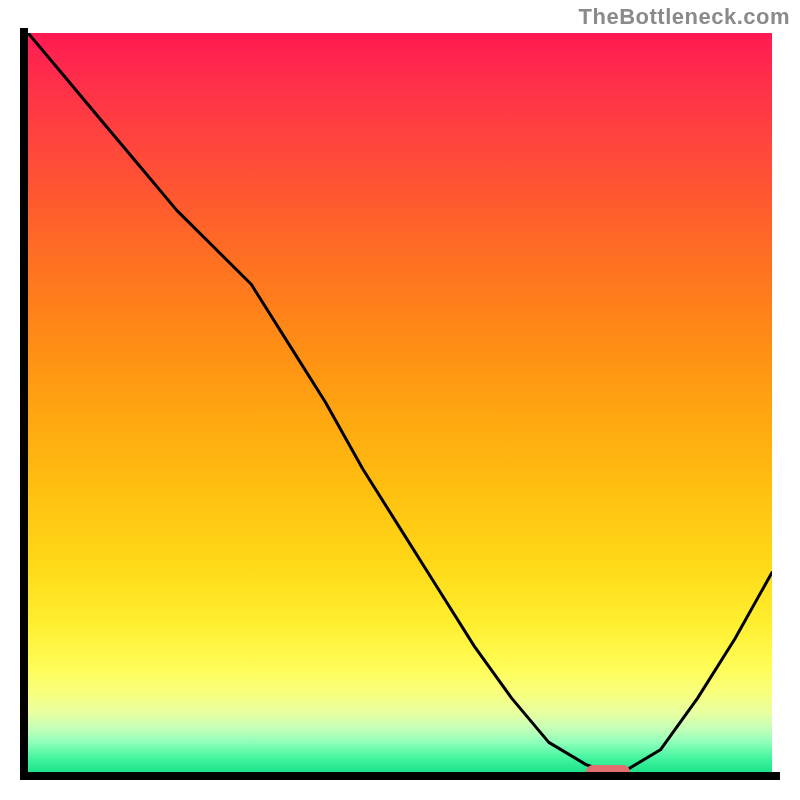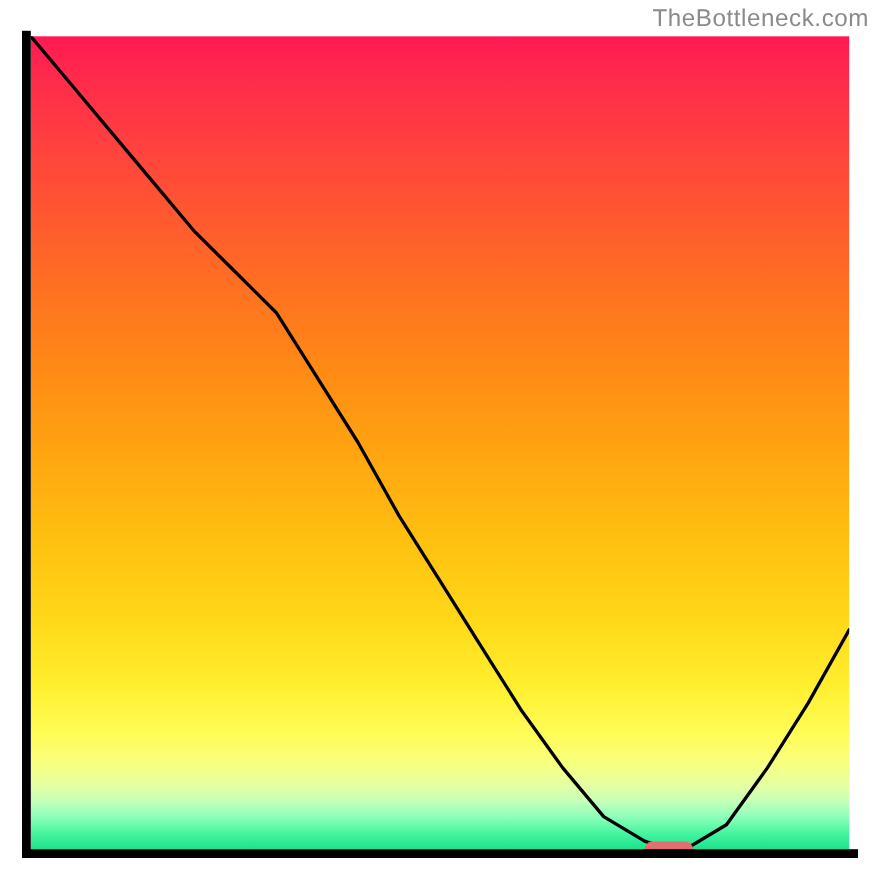--- a/index.html
+++ b/index.html
@@ -14,21 +14,21 @@
   .stage {
     position: relative;
     width: 800px;
     height: 800px;
   }
   .attribution {
     position: absolute;
     top: 4px;
     right: 10px;
     font-size: 22px;
-    font-weight: 400;
+    font-weight: 700;
     color: #8a8a8a;
     letter-spacing: 0.5px;
   }
   .plot-area {
     position: absolute;
     left: 28px;
     top: 33px;
     width: 744px;
     height: 739px;
     background: linear-gradient(

